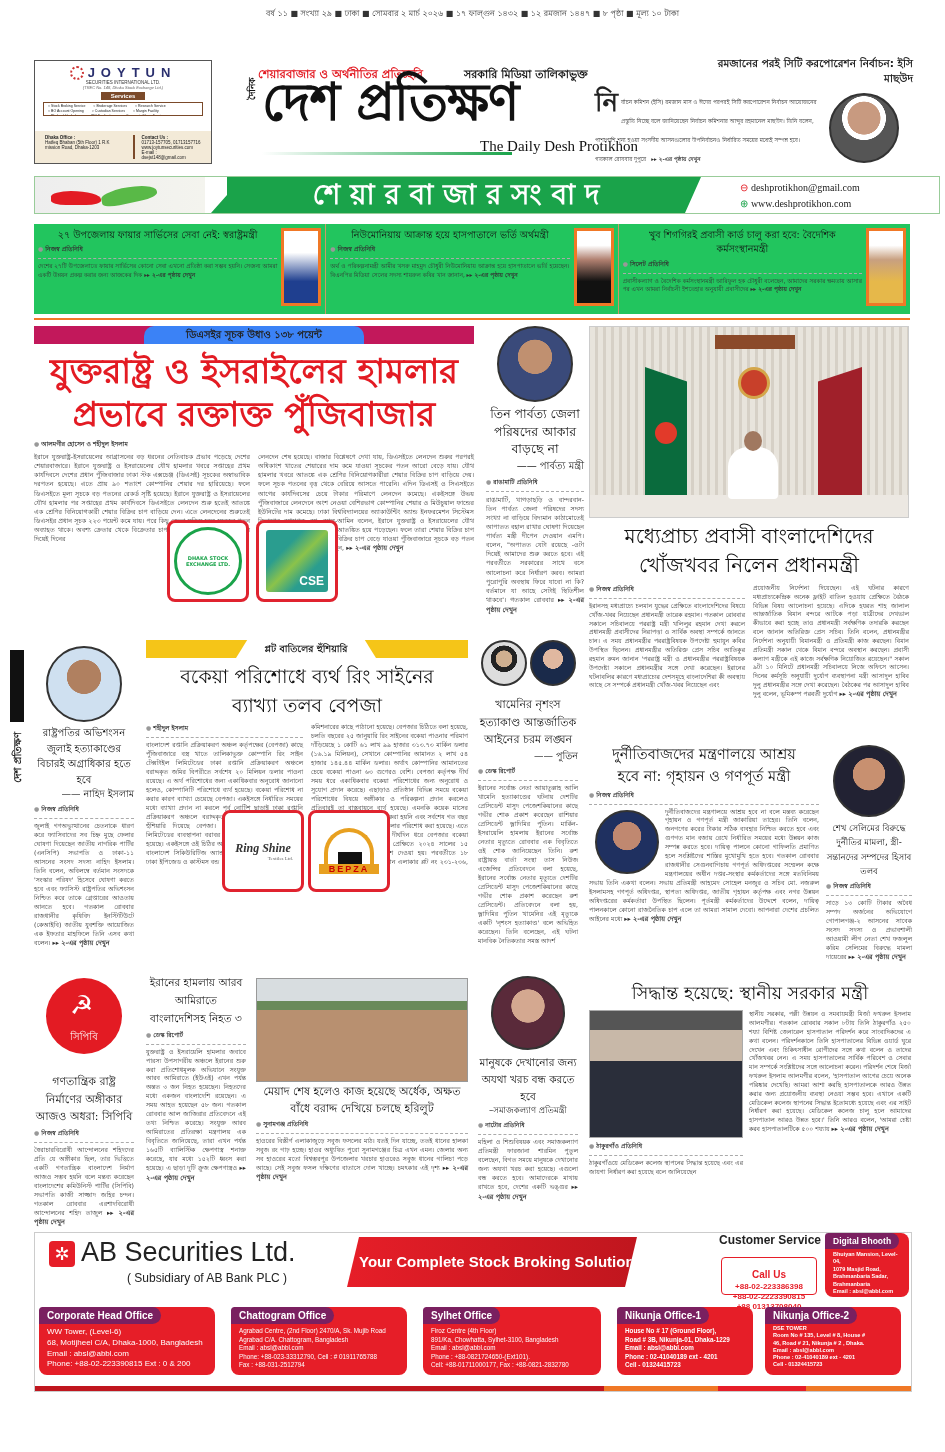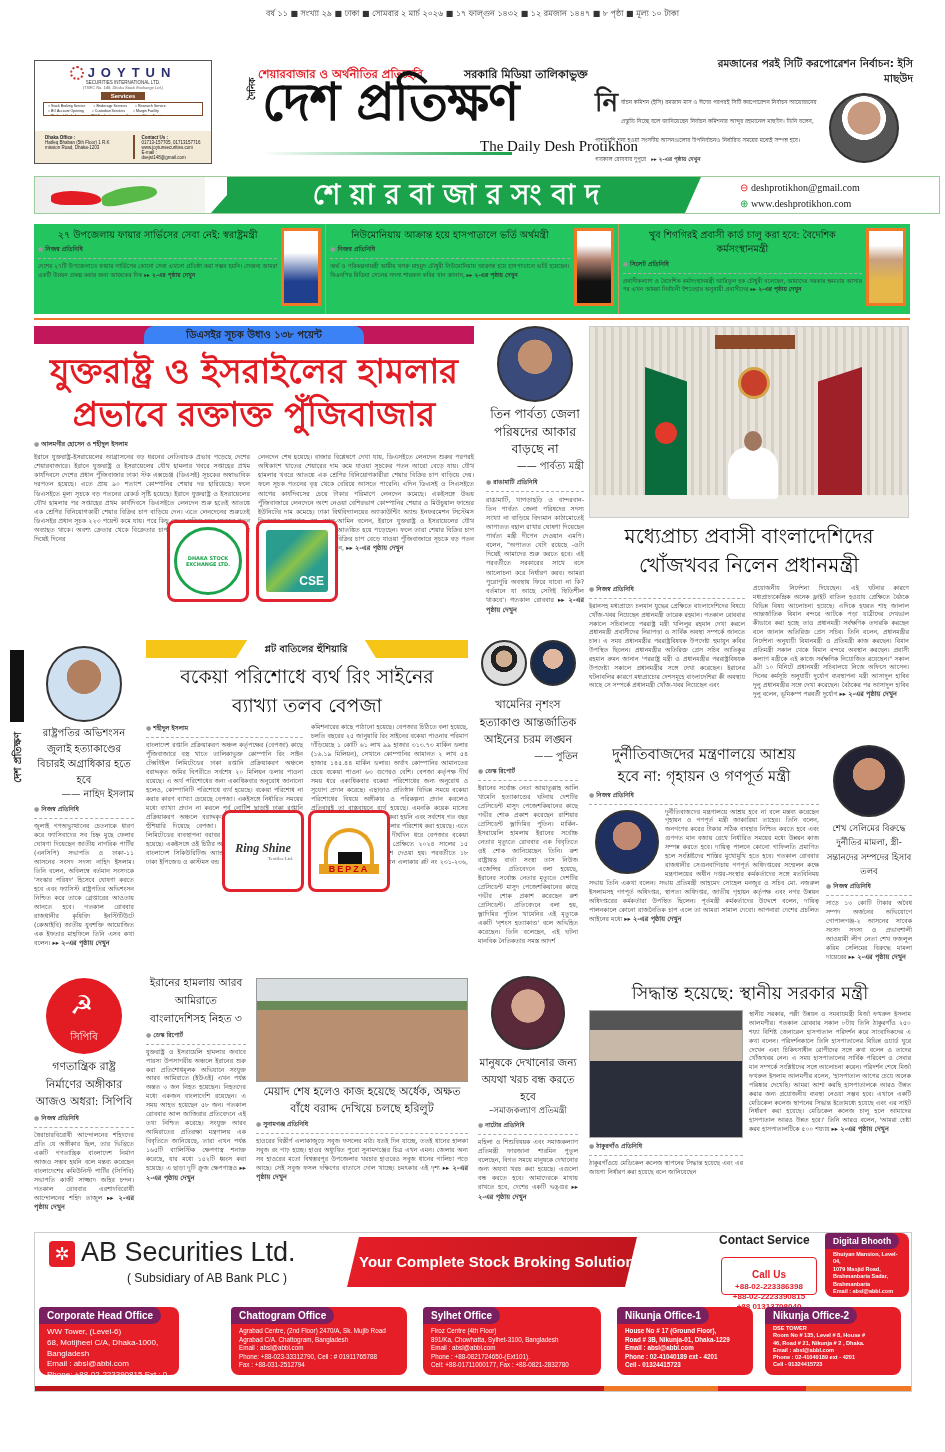--- a/index.html
+++ b/index.html
@@ -241,21 +241,21 @@
   <div class="by" style="font-size:6px;margin-top:2px">নিজস্ব প্রতিনিধি</div>
   <div class="dash"></div>
   <div class="small" style="font-size:6.2px"><span>সাড়ে ১৩ কোটি টাকার অবৈধ সম্পদ অর্জনের অভিযোগে গোপালগঞ্জ-২ আসনের সাবেক সংসদ সদস্য ও প্রভাবশালী আওয়ামী লীগ নেতা শেখ ফজলুল করিম সেলিমের বিরুদ্ধে মামলা দায়েরের</span> <span class="more">২-এর পৃষ্ঠায় দেখুন</span></div>
 </div>
 
 <div class="abs" style="top:978px;left:34px;width:100px">
   <div style="width:76px;height:76px;border-radius:50%;background:#e31b23;margin:0 auto;position:relative;display:flex;align-items:flex-end;justify-content:center">
     <span style="position:absolute;top:12px;left:24px;color:#fff;font-size:26px">☭</span>
     <span style="color:#fff;font-size:10px;margin-bottom:8px">সিপিবি</span>
   </div>
-  <div class="hdl" style="font-size:11px;line-height:1.6;font-weight:normal;margin-top:4px">গণতান্ত্রিক রাষ্ট্র নির্মাণের অঙ্গীকার আজও অধরা: সিপিবি</div>
+  <div class="hdl" style="font-size:11px;line-height:1.6;font-weight:normal;margin-top:19px">গণতান্ত্রিক রাষ্ট্র নির্মাণের অঙ্গীকার আজও অধরা: সিপিবি</div>
   <div class="by" style="font-size:6px;margin-top:2px">নিজস্ব প্রতিনিধি</div>
   <div class="dash"></div>
   <div class="small" style="font-size:6.2px"><span>স্বৈরাচারবিরোধী আন্দোলনের শহিদদের প্রতি যে অঙ্গীকার ছিল, তার ভিত্তিতে একটি গণতান্ত্রিক বাংলাদেশ নির্মাণ আজও সম্ভব হয়নি বলে মন্তব্য করেছেন বাংলাদেশের কমিউনিস্ট পার্টির (সিপিবি) সভাপতি কাজী সাজ্জাদ জহির চন্দন। গতকাল রোববার এরশাদবিরোধী আন্দোলনের শহিদ তাজুল</span> <span class="more">২-এর পৃষ্ঠায় দেখুন</span></div>
 </div>
 
 <div class="abs" style="top:974px;left:146px;width:100px">
   <div class="hdl" style="font-size:10.5px;line-height:1.7;font-weight:normal">ইরানের হামলায় আরব আমিরাতে বাংলাদেশিসহ নিহত ৩</div>
   <div class="by" style="font-size:6px;margin-top:2px">ডেস্ক রিপোর্ট</div>
   <div class="dash"></div>
   <div class="small" style="font-size:6.2px"><span>যুক্তরাষ্ট্র ও ইসরায়েলি হামলার জবাবে পারস্য উপসাগরীয় অঞ্চলে ইরানের শুরু করা প্রতিশোধমূলক অভিযানে সংযুক্ত আরব আমিরাতে (ইউএই) এখন পর্যন্ত অন্তত ৩ জন নিহত হয়েছেন। নিহতদের মধ্যে একজন বাংলাদেশি রয়েছেন। এ সময় আহত হয়েছেন ৫৮ জন। গতকাল রোববার আল জাজিরার প্রতিবেদনে এই তথ্য নিশ্চিত করেছে। সংযুক্ত আরব আমিরাতের প্রতিরক্ষা মন্ত্রণালয় এক বিবৃতিতে জানিয়েছে, তারা এখন পর্যন্ত ১৬৫টি ব্যালিস্টিক ক্ষেপণাস্ত্র শনাক্ত করেছে, যার মধ্যে ১৫২টি ধ্বংস করা হয়েছে। এ ছাড়া দুটি ক্রুজ ক্ষেপণাস্ত্রও</span> <span class="more">২-এর পৃষ্ঠায় দেখুন</span></div>
@@ -290,38 +290,38 @@
     </div>
     <div class="small" style="width:162px;font-size:6.1px"><span>স্থানীয় সরকার, পল্লী উন্নয়ন ও সমবায়মন্ত্রী মির্জা ফখরুল ইসলাম আলমগীর। গতকাল রোববার সকাল ৮টায় তিনি ঠাকুরগাঁও ২৫০ শয্যা বিশিষ্ট জেনারেল হাসপাতাল পরিদর্শন করে সাংবাদিকদের এ কথা বলেন। পরিদর্শনকালে তিনি হাসপাতালের বিভিন্ন ওয়ার্ড ঘুরে দেখেন এবং চিকিৎসাধীন রোগীদের সঙ্গে কথা বলেন ও তাদের খোঁজখবর নেন। এ সময় হাসপাতালের সার্বিক পরিবেশ ও সেবার মান সম্পর্কে সংশ্লিষ্টদের সঙ্গে আলোচনা করেন। পরিদর্শন শেষে মির্জা ফখরুল ইসলাম আলমগীর বলেন, 'হাসপাতাল আগের চেয়ে অনেক পরিষ্কার দেখেছি। আমরা আশা করছি হাসপাতালকে আরও উন্নত করার জন্য প্রয়োজনীয় ব্যবস্থা নেওয়া সম্ভব হবে। এখানে একটি মেডিকেল কলেজ স্থাপনের সিদ্ধান্ত ইতোমধ্যে হয়েছে এবং এর সাইট নির্ধারণ করা হয়েছে। মেডিকেল কলেজ চালু হলে আমাদের হাসপাতাল আরও উন্নত হবে।' তিনি আরও বলেন, 'আমরা চেষ্টা করব হাসপাতালটিকে ৫০০ শয্যায়</span> <span class="more">২-এর পৃষ্ঠায় দেখুন</span></div>
   </div>
 </div>
 
 <div class="abs" style="top:1232px;left:34px;width:878px;height:160px;border:1px solid #ccc;background:#fff;font-family:'Liberation Sans',sans-serif">
   <div style="position:absolute;left:14px;top:8px;width:26px;height:26px;background:#e61e28;border-radius:4px;color:#fff;font-size:18px;text-align:center;line-height:26px">✲</div>
   <div style="position:absolute;left:46px;top:4px;font-size:27px;color:#222">AB Securities Ltd.</div>
   <div style="position:absolute;left:92px;top:38px;font-size:12px;color:#222">( Subsidiary of AB Bank PLC )</div>
   <div style="position:absolute;left:312px;top:4px;width:290px;height:50px;background:linear-gradient(90deg,#e61e28,#c0161e);color:#fff;font-weight:bold;font-size:15px;line-height:50px;padding-left:12px;clip-path:polygon(12px 0,100% 0,calc(100% - 12px) 100%,0 100%)">Your Complete Stock Broking Solution</div>
-  <div style="position:absolute;left:684px;top:0;font-weight:bold;font-size:12px;color:#222">Contact Service</div>
+  <div style="position:absolute;left:684px;top:0;font-weight:bold;font-size:12px;color:#222">Customer Service</div>
   <div style="position:absolute;left:686px;top:24px;width:96px;height:38px;border:1px solid #e61e28;border-radius:4px;text-align:center;color:#e61e28;font-weight:bold;font-size:8px;line-height:1.25;padding-top:13px">
     <div style="font-size:10px;margin-top:-8px;background:#fff;display:inline-block;padding:0 3px">Call Us</div>
     <div>+88-02-223386398</div>
     <div>+88-02-2223390815</div>
     <div>+88 01313708040</div>
   </div>
   <div class="card" style="left:790px;top:0;width:84px;height:64px;padding-top:18px">
     <div class="ct" style="font-size:8.5px">Digital Bhooth</div>
     <div class="cb" style="font-size:5.5px;font-weight:bold">
         <div>Bhuiyan Mansion, Level-04,</div>
         <div>1079 Masjid Road, Brahmanbaria Sadar,</div>
         <div>Brahmanbaria</div>
         <div>Email : absl@abbl.com</div>
         <div>Mobile : 01324415724</div>
       </div>
   </div>
-  <div class="card" style="left:4px;top:74px;width:140px;height:68px">
+  <div class="card" style="left:4px;top:74px;width:176px;height:68px">
     <div class="ct">Corporate Head Office</div>
     <div class="cb" style="font-size:8px">
         <div>WW Tower, (Level-6)</div>
         <div>68, Motijheel C/A, Dhaka-1000, Bangladesh</div>
         <div>Email : absl@abbl.com</div>
         <div>Phone: +88-02-223390815 Ext : 0 &amp; 200</div>
       </div>
   </div>
   <div class="card" style="left:196px;top:74px;width:176px;height:68px">
     <div class="ct">Chattogram Office</div>

